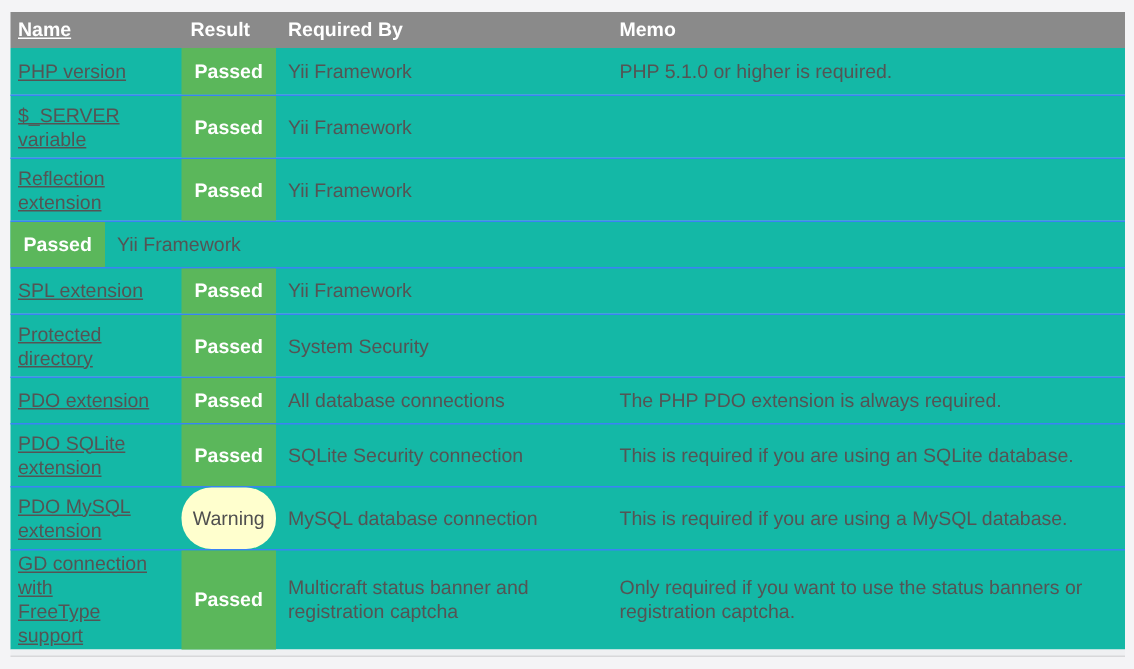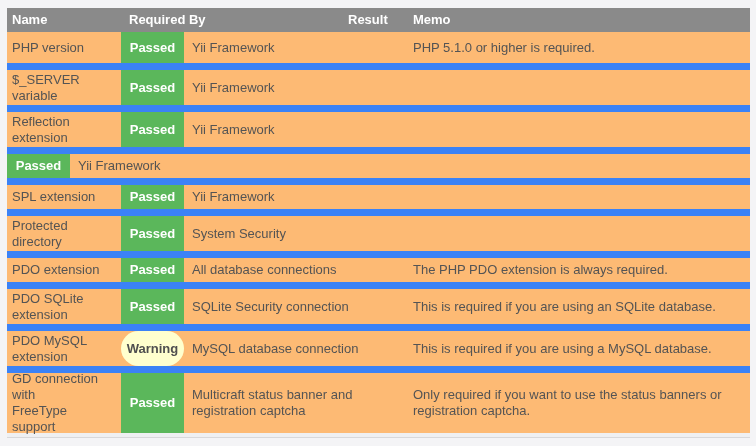--- a/index.html
+++ b/index.html
@@ -25,72 +25,72 @@
   .header-row {
     display: flex;
     height: 24px;
     background: #8A8A8A;
     color: #FFFFFF;
     font-weight: bold;
     align-items: center;
   }
   .req-row {
     display: flex;
-    background: #fdba74;
+    background: #14b8a6;
     box-sizing: border-box;
     align-items: stretch;
   }
   .req-row + .req-row {
-    border-top: 7px solid #3b82f6;
+    border-top: 1px solid #3b82f6;
   }
   .rh-1 { height: 31px; }
   .rh-2 { height: 42px; }
   .rh-4 { height: 67px; }
 
   .cell {
     box-sizing: border-box;
     display: flex;
     align-items: center;
     line-height: 16px;
     white-space: pre-line;
   }
-  .col-name     { width: 114px; padding-left: 5px;  padding-right: 6px; }
+  .col-name     { width: 114px; padding-left: 5px;  padding-right: 6px; text-decoration: underline; }
   .col-result   { width: 63px;  justify-content: center; text-align: center; }
   .col-required { width: 221px; padding-left: 8px;  padding-right: 8px; }
   .col-memo     { width: 345px; padding-left: 8px;  padding-right: 4px; }
 
   .header-row .cell { height: 100%; white-space: nowrap; }
   .header-row .col-result { justify-content: flex-start; padding-left: 6px; }
 
   .result-badge.passed {
     color: #FFFFFF;
     font-weight: bold;
   }
   .result-badge.warning {
     color: #4F4F4F;
-    font-weight: bold;
+    font-weight: normal;
     border-radius: 20px;
   }
   .req-link {
     cursor: pointer;
   }
   .table-footer {
     height: 4px;
     background: #EFF0F2;
     border-bottom: 1px solid #D8D8DA;
   }
 </style>
 </head>
 <body>
 
 <div class="req-table">
   <div class="header-row">
     <div class="cell col-name">Name</div>
+    <div class="cell col-result">Result</div>
     <div class="cell col-required">Required By</div>
-    <div class="cell col-result">Result</div>
     <div class="cell col-memo">Memo</div>
   </div>
   <div>
       <div class="req-row rh-1">
     <div class="cell col-name">PHP version</div>
     <div class="cell col-result result-badge passed" style="background: rgb(91, 183, 91);">Passed</div>
     <div class="cell col-required req-link">Yii Framework</div>
     <div class="cell col-memo">PHP 5.1.0 or higher is required.</div>
   </div>
       <div class="req-row rh-2">

